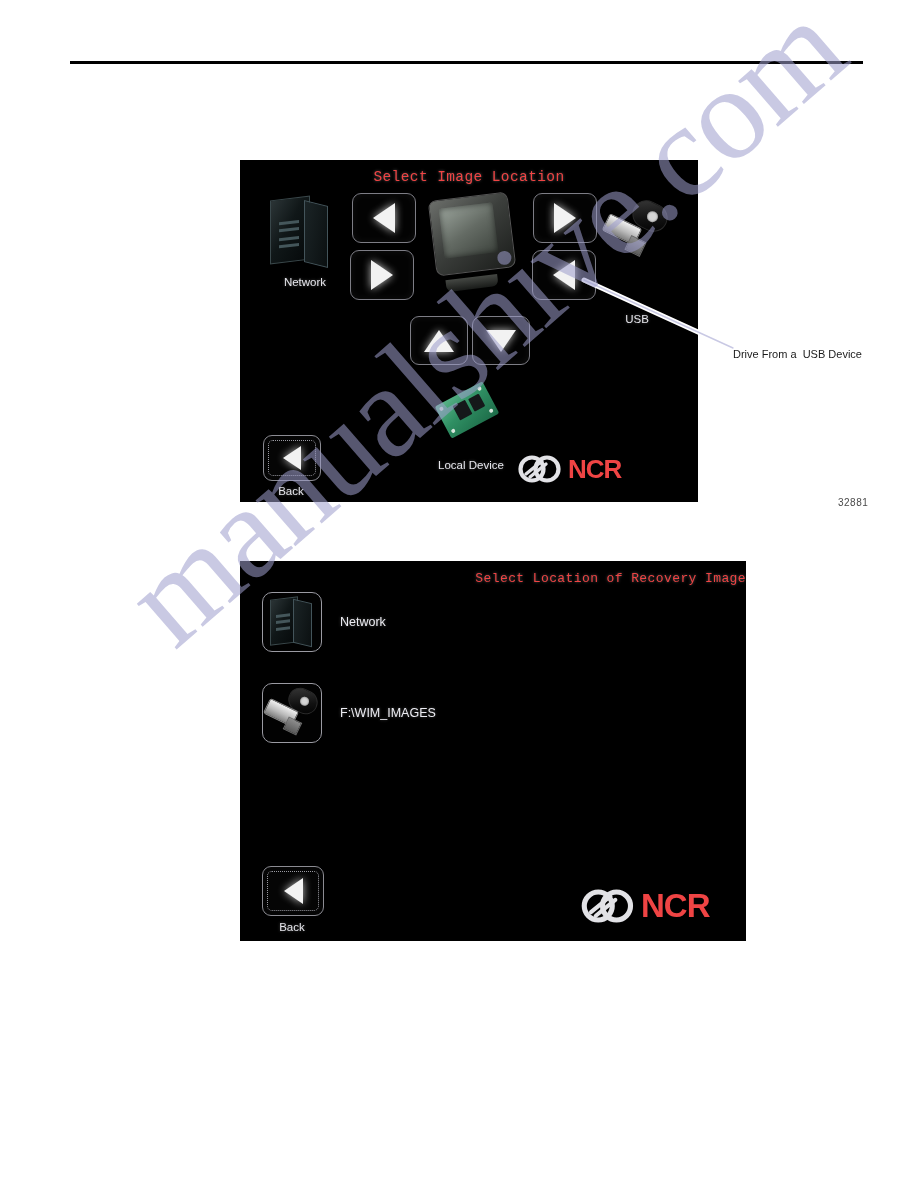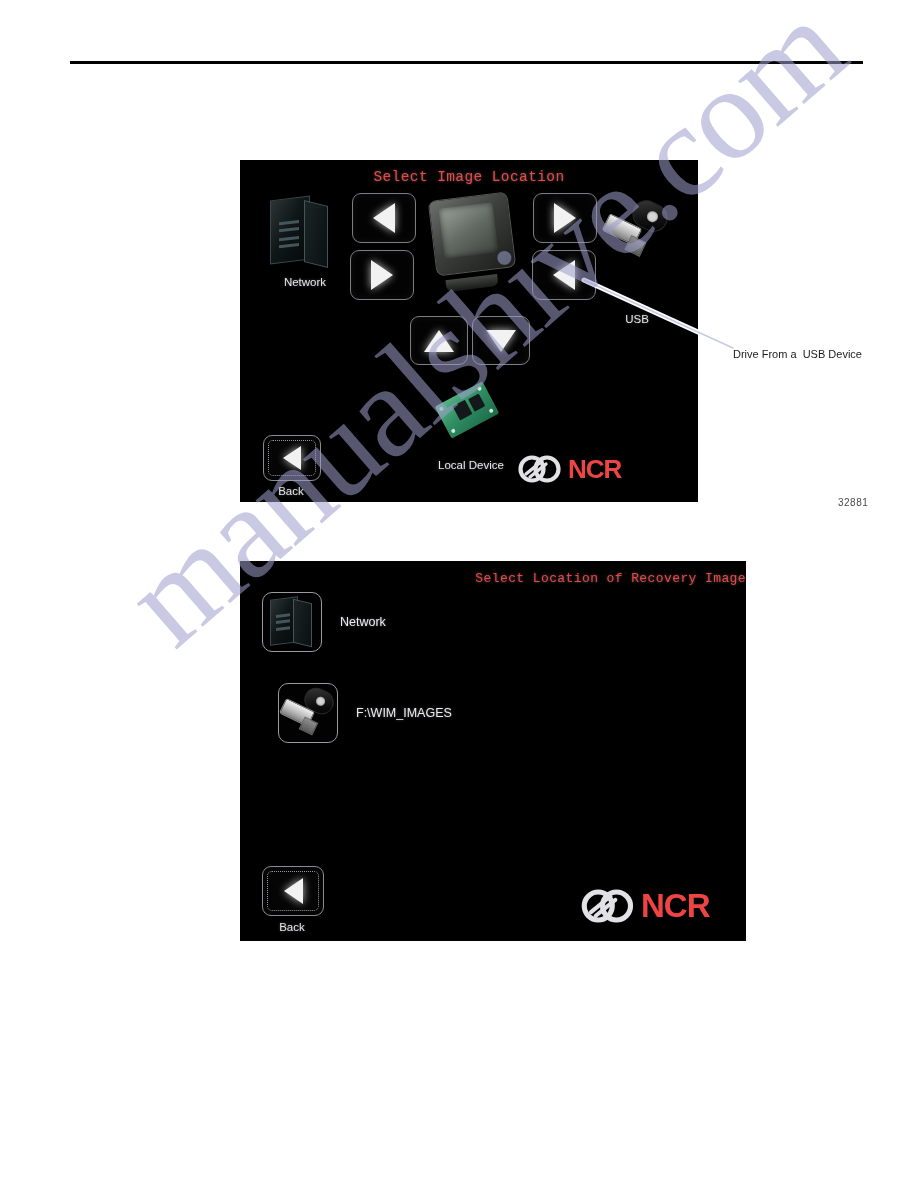--- a/index.html
+++ b/index.html
@@ -393,21 +393,21 @@
       <div class="net-body" style="left:7px; top:5px; width:26px; height:44px;">
         <div class="net-slot" style="top:15px; left:5px; width:14px;"></div>
         <div class="net-slot" style="top:21px; left:5px; width:14px;"></div>
         <div class="net-slot" style="top:28px; left:5px; width:14px;"></div>
       </div>
       <div class="net-door" style="left:30px; top:8px; width:17px; height:42px;"></div>
     </div>
     <div class="list-label">Network</div>
   </div>
 
-  <div class="list-row" style="left:38px; top:122px;">
+  <div class="list-row" style="left:22px; top:122px;">
     <div class="list-icon">
       <div class="usb-cap" style="left:25px; top:5px; width:28px; height:22px; transform:rotate(26deg);">
         <div class="usb-hole" style="left:11px; top:6px; width:9px; height:9px;"></div>
       </div>
       <div class="usb-body" style="left:2px; top:20px; width:30px; height:15px; transform:rotate(26deg);"></div>
       <div class="usb-plug" style="left:22px; top:35px; width:13px; height:12px; transform:rotate(26deg);"></div>
     </div>
     <div class="list-label">F:\WIM_IMAGES</div>
   </div>
 

